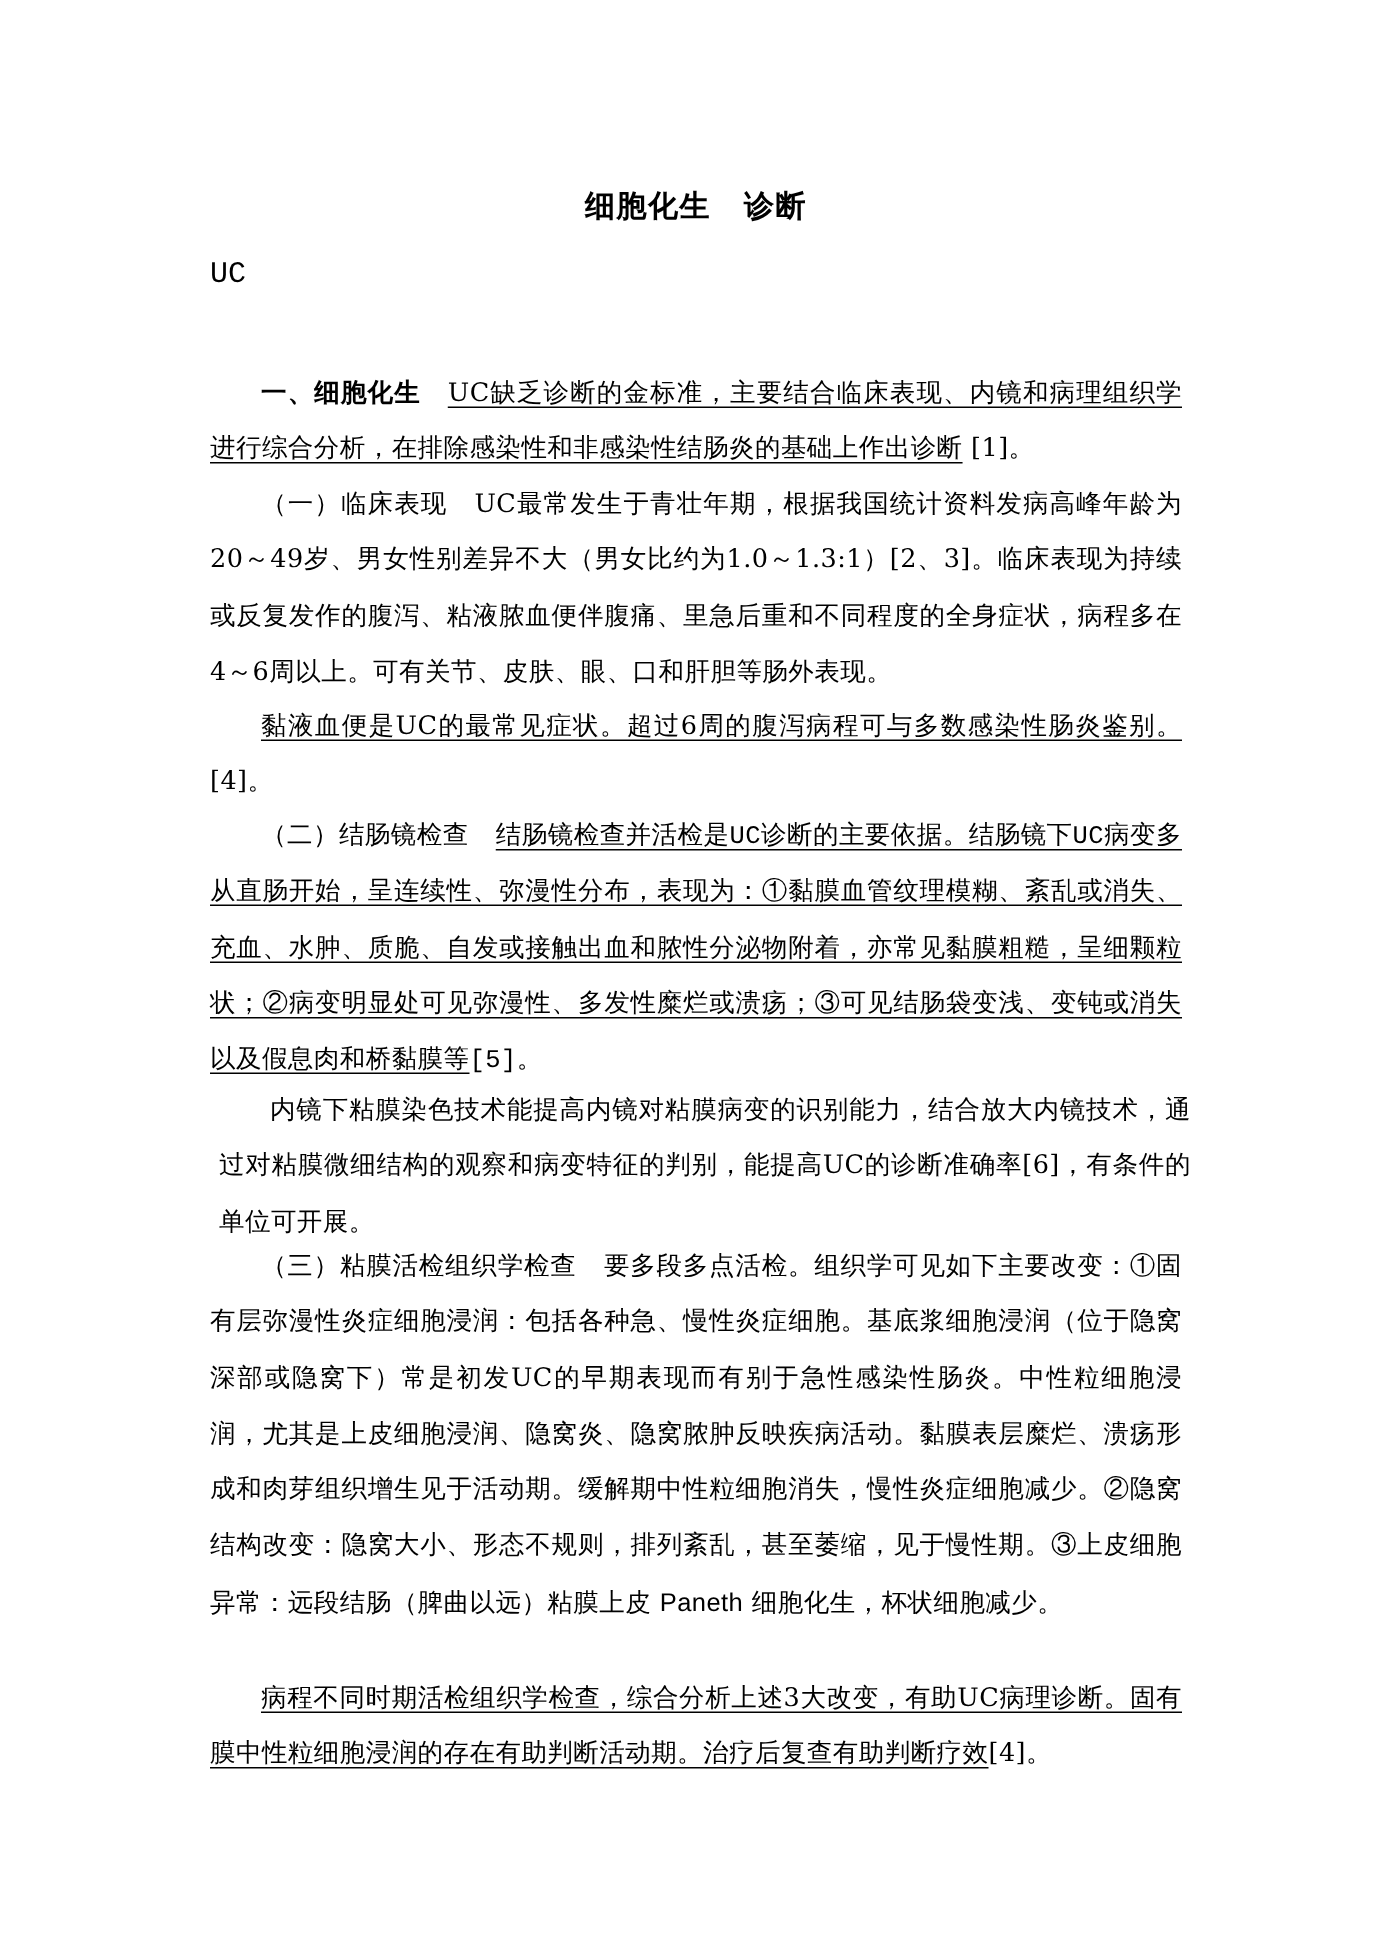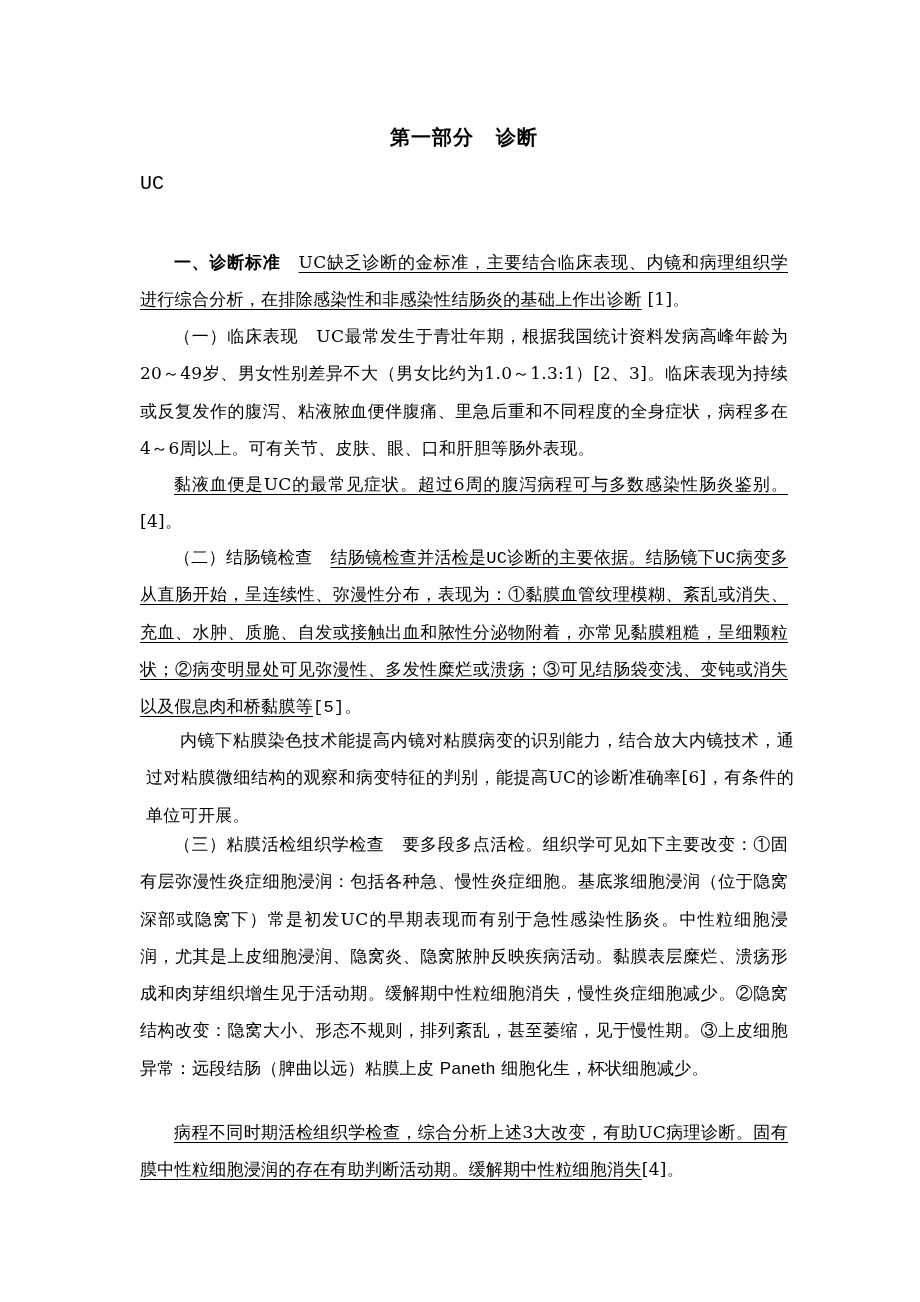--- a/index.html
+++ b/index.html
@@ -55,32 +55,32 @@
     .bold { font-weight: bold; }
     .sans { font-family: Liberation Sans, sans-serif; }
     .sp { display: inline-block; width: 18px; }
   </style>
 </head>
 <body>
 
 <div class="page">
 
   <div class="title">
-    <span>第一部分</span><span class="gap"></span><span>诊断</span>
+    <span>细胞化生</span><span class="gap"></span><span>诊断</span>
   </div>
 
   <div class="subtitle">UC</div>
 
-  <p class="para indent" style="top:244px; margin:0;"><span class="bold">一、诊断标准</span><span class="sp"></span><span class="u">UC缺乏诊断的金标准，主要结合临床表现、内镜和病理组织学进行综合分析，在排除感染性和非感染性结肠炎的基础上作出诊断</span><span> [1]。</span></p>
+  <p class="para indent" style="top:244px; margin:0;"><span class="bold">一、细胞化生</span><span class="sp"></span><span class="u">UC缺乏诊断的金标准，主要结合临床表现、内镜和病理组织学进行综合分析，在排除感染性和非感染性结肠炎的基础上作出诊断</span><span> [1]。</span></p>
 
   <p class="para indent" style="top:318px; margin:0;"><span>（一）临床表现</span><span class="sp"></span><span>UC最常发生于青壮年期，根据我国统计资料发病高峰年龄为20～49岁、男女性别差异不大（男女比约为1.0～1.3:1）[2、3]。临床表现为持续或反复发作的腹泻、粘液脓血便伴腹痛、里急后重和不同程度的全身症状，病程多在4～6周以上。可有关节、皮肤、眼、口和肝胆等肠外表现。</span></p>
 
   <p class="para indent" style="top:466px; margin:0;"><span class="u">黏液血便是UC的最常见症状。超过6周的腹泻病程可与多数感染性肠炎鉴别。</span><span>[4]。</span></p>
 
   <p class="para indent" style="top:540px; margin:0;font-family:Liberation Mono, monospace;"><span>（二）结肠镜检查</span><span class="sp"></span><span class="u">结肠镜检查并活检是UC诊断的主要依据。结肠镜下UC病变多从直肠开始，呈连续性、弥漫性分布，表现为：①黏膜血管纹理模糊、紊乱或消失、充血、水肿、质脆、自发或接触出血和脓性分泌物附着，亦常见黏膜粗糙，呈细颗粒状；②病变明显处可见弥漫性、多发性糜烂或溃疡；③可见结肠袋变浅、变钝或消失以及假息肉和桥黏膜等</span><span>[5]。</span></p>
 
   <p class="para indent" style="top:716px; margin:6px;"><span>内镜下粘膜染色技术能提高内镜对粘膜病变的识别能力，结合放大内镜技术，通过对粘膜微细结构的观察和病变特征的判别，能提高UC的诊断准确率[6]，有条件的单位可开展。</span></p>
 
   <p class="para indent" style="top:826px; margin:0;"><span>（三）粘膜活检组织学检查</span><span class="sp"></span><span>要多段多点活检。组织学可见如下主要改变：①固有层弥漫性炎症细胞浸润：包括各种急、慢性炎症细胞。基底浆细胞浸润（位于隐窝深部或隐窝下）常是初发UC的早期表现而有别于急性感染性肠炎。中性粒细胞浸润，尤其是上皮细胞浸润、隐窝炎、隐窝脓肿反映疾病活动。黏膜表层糜烂、溃疡形成和肉芽组织增生见于活动期。缓解期中性粒细胞消失，慢性炎症细胞减少。②隐窝结构改变：隐窝大小、形态不规则，排列紊乱，甚至萎缩，见于慢性期。③上皮细胞异常：远段结肠（脾曲以远）粘膜上皮 </span><span class="sans">Paneth</span><span> 细胞化生，杯状细胞减少。</span></p>
 
-  <p class="para indent" style="top:1114px; margin:0;"><span class="u">病程不同时期活检组织学检查，综合分析上述3大改变，有助UC病理诊断。固有膜中性粒细胞浸润的存在有助判断活动期。缓解期中性粒细胞消失</span><span>[4]。</span></p>
+  <p class="para indent" style="top:1114px; margin:0;"><span class="u">病程不同时期活检组织学检查，综合分析上述3大改变，有助UC病理诊断。固有膜中性粒细胞浸润的存在有助判断活动期。治疗后复查有助判断疗效</span><span>[4]。</span></p>
 
 </div>
 
 </body></html>

